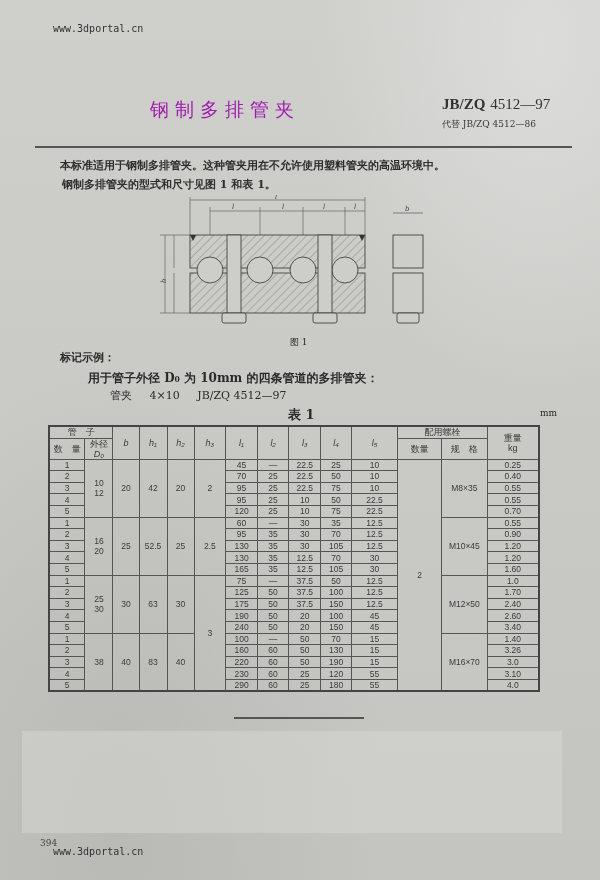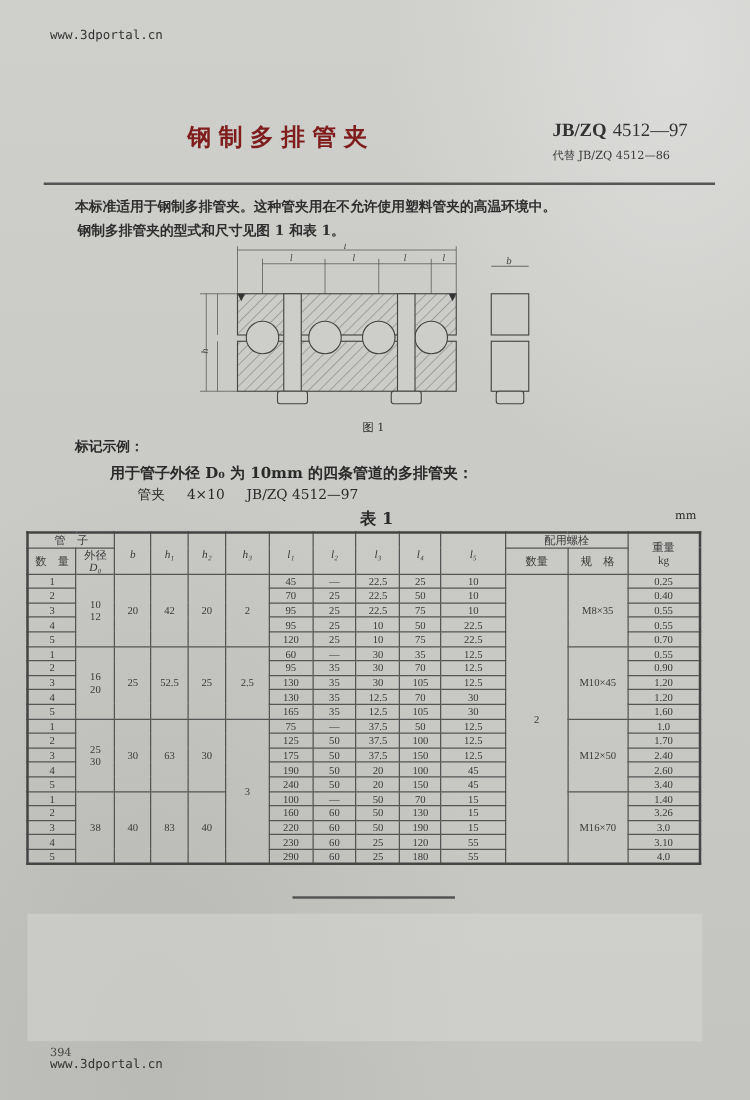--- a/index.html
+++ b/index.html
@@ -10,42 +10,42 @@
     color: #2a2a2a;
   }
   .page-bg {
     position: absolute; inset: 0;
     background:
       radial-gradient(ellipse at 90% 5%, #dcdcda 0%, rgba(220,220,218,0) 30%),
       radial-gradient(ellipse at 20% 95%, #b9b9b6 0%, rgba(185,185,182,0) 40%),
       linear-gradient(180deg, #cfcfcc 0%, #c8c8c5 60%, #c4c4c1 100%);
   }
   .abs { position: absolute; }
-  .watermark { font-family: "DejaVu Sans Mono", "Liberation Mono", monospace; font-size: 10px; color: #333; }
+  .watermark { font-family: "DejaVu Sans Mono", "Liberation Mono", monospace; font-size: 10px; color: #333; margin-left: 13px; }
   .title {
     left: 150px; top: 97px; font-family: "DejaVu Sans", "Liberation Sans", sans-serif;
-    font-weight: bold; font-size: 19px; letter-spacing: 6px; color: #7f1d1d;
+    font-weight: normal; font-size: 19px; letter-spacing: 6px; color: #a21caf;
   }
   .std-code { left: 442px; top: 95px; font-size: 15px; color: #333; }
   .std-code b { font-family: "Liberation Serif", serif; font-weight: bold; }
   .std-code span { font-family: Liberation Serif, serif; font-size: 15px; }
   .replaces { left: 442px; top: 118px; font-size: 9px; color: #3a3a3a; }
   .rule-top { left: 35px; top: 146px; width: 537px; height: 2px; background: #555; }
   .para { font-size: 11px; font-weight: bold; color: #2e2e2e; text-align: center; }
   .fig-caption { left: 290px; top: 336px; font-size: 9px; }
   .mark-label { left: 60px; top: 350px; font-size: 11px; font-weight: bold; }
   .mark-desc { left: 88px; top: 370px; font-size: 12px; font-weight: bold; }
   .mark-code { left: 110px; top: 388px; font-size: 11px; }
   .mark-code span { margin-right: 14px; text-align: center; }
   .table-title { left: 288px; top: 406px; font-size: 13px; font-weight: bold; }
   .unit { left: 540px; top: 408px; font-size: 9px; }
   table.spec {
-    position: absolute; left: 21px; top: 425px; width: 540px;
+    position: absolute; left: 48px; top: 425px; width: 492px;
     border-collapse: collapse; font-size: 8.5px; color: #3a3a3a;
-    font-family: Liberation Serif, serif;
+    font-family: Liberation Sans, sans-serif;
   }
   table.spec td, table.spec th {
     border: 1px solid #555; text-align: center; padding: 0; font-weight: normal;
     height: 10.6px; line-height: 10px;
   }
   table.spec th { font-size: 9px; }
   table.spec { border: 2px solid #444; }
   .hdr-row1 th { height: 20px; }
   .hdr-row2 th { height: 20px; }
   .rule-bottom { left: 234px; top: 717px; width: 130px; height: 2px; background: #555; }

